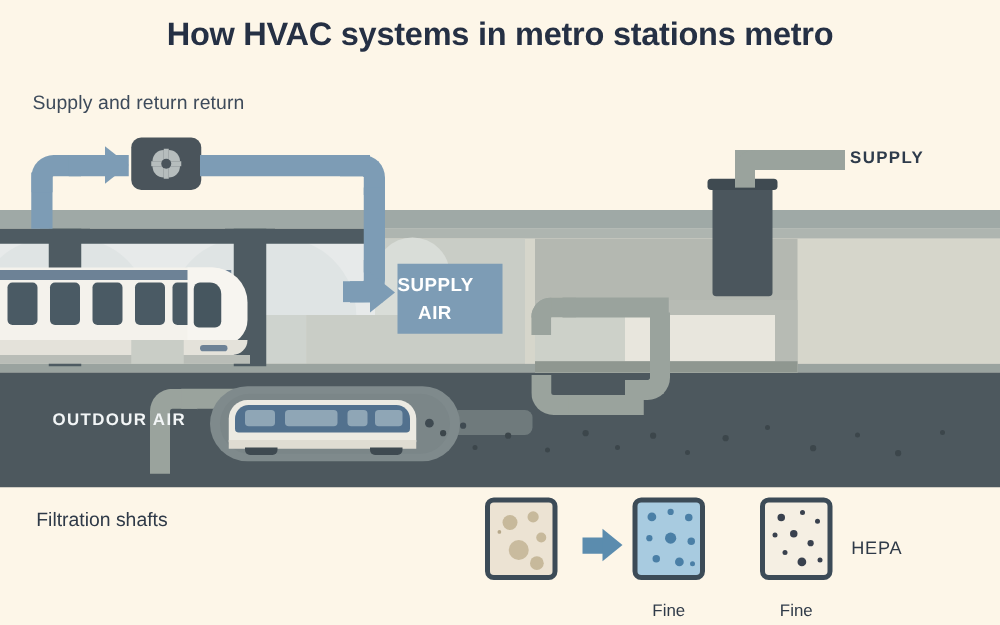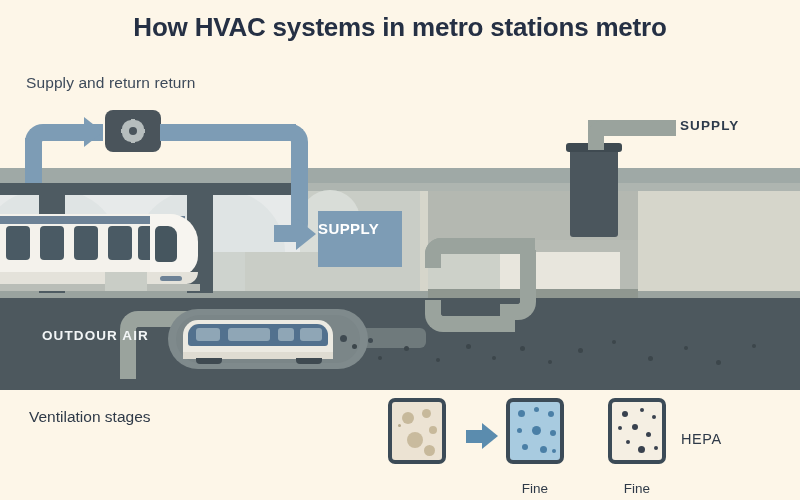--- a/index.html
+++ b/index.html
@@ -345,20 +345,21 @@
   <div class="abs duct-blue" id="duct-h-right"></div>
   <div class="abs" id="duct-elbow-right"></div>
   <div class="abs duct-blue" id="duct-v-right"></div>
   <div class="abs" id="duct-elbow-bot"></div>
   <div class="abs duct-blue" id="duct-h-bot"></div>
   <div class="abs" id="arrow2"></div>
 
   <div class="abs" id="supply-box"></div>
   <div class="abs" id="supply-text">
     <div>SUPPLY</div>
+    <div>AIR</div>
   </div>
 
   <div class="abs" id="shaft-wall"></div>
   <div class="abs" id="shaft-inner"></div>
   <div class="abs" id="shaft-cut2"></div>
   <div class="abs" id="shaft-cut"></div>
   <div class="abs" id="shaft-left-block"></div>
 
   <div class="abs" id="gduct-v2"></div>
   <div class="abs" id="gduct-elbow2"></div>
@@ -404,21 +405,21 @@
   <div class="speck" style="left:492px;top:356px;width:4px;height:4px;"></div>
   <div class="speck" style="left:520px;top:346px;width:5px;height:5px;"></div>
   <div class="speck" style="left:548px;top:360px;width:4px;height:4px;"></div>
   <div class="speck" style="left:578px;top:348px;width:5px;height:5px;"></div>
   <div class="speck" style="left:612px;top:340px;width:4px;height:4px;"></div>
   <div class="speck" style="left:648px;top:356px;width:5px;height:5px;"></div>
   <div class="speck" style="left:684px;top:346px;width:4px;height:4px;"></div>
   <div class="speck" style="left:716px;top:360px;width:5px;height:5px;"></div>
   <div class="speck" style="left:752px;top:344px;width:4px;height:4px;"></div>
 
-  <div class="abs" id="filtration-label">Ventilation stages</div>
+  <div class="abs" id="filtration-label">Filtration shafts</div>
 
   <div class="filter" id="filter1">
     <div class="dot" style="left:10px;top:10px;width:12px;height:12px;background:#c7b99b;"></div>
     <div class="dot" style="left:30px;top:7px;width:9px;height:9px;background:#c7b99b;"></div>
     <div class="dot" style="left:15px;top:30px;width:16px;height:16px;background:#c9bb9e;"></div>
     <div class="dot" style="left:37px;top:24px;width:8px;height:8px;background:#c7b99b;"></div>
     <div class="dot" style="left:32px;top:43px;width:11px;height:11px;background:#c7b99b;"></div>
     <div class="dot" style="left:6px;top:22px;width:3px;height:3px;background:#b6a88a;"></div>
   </div>
 

